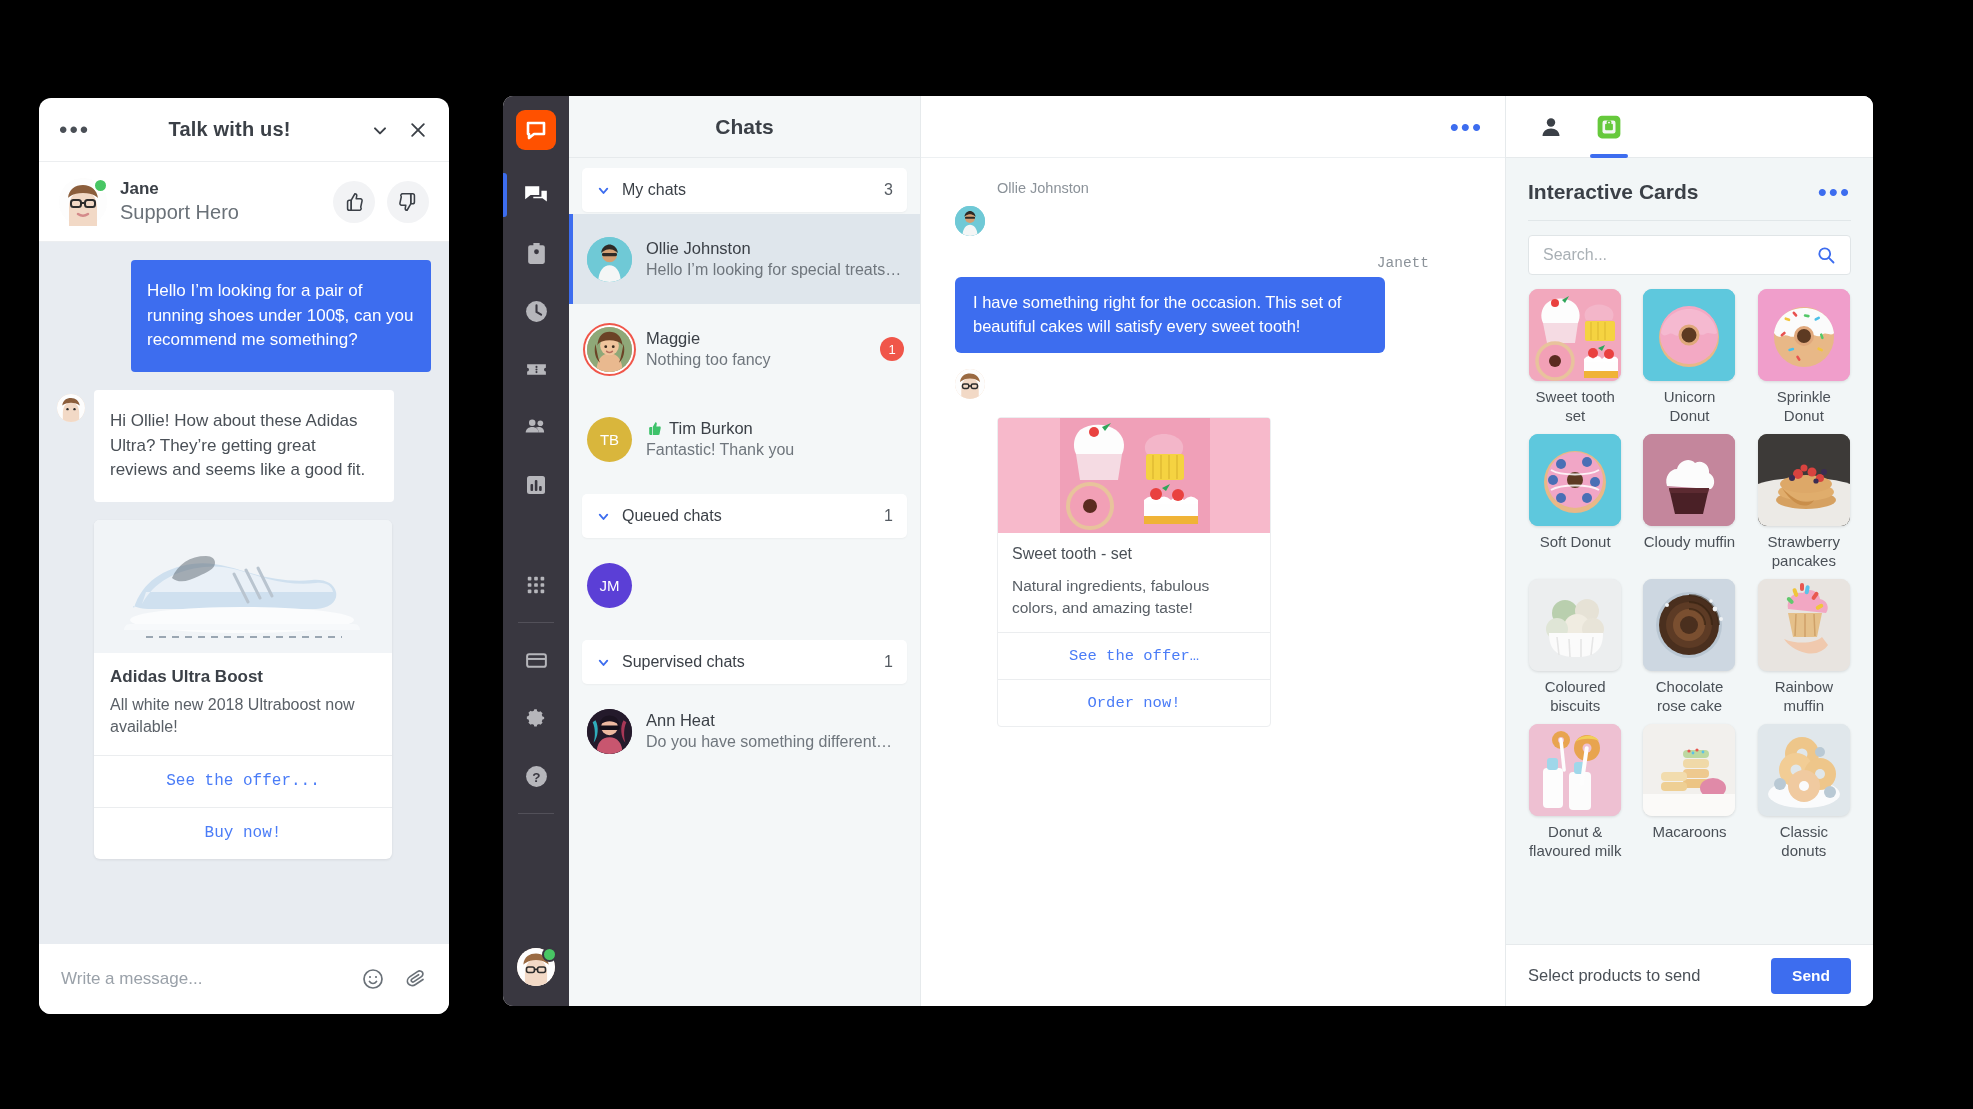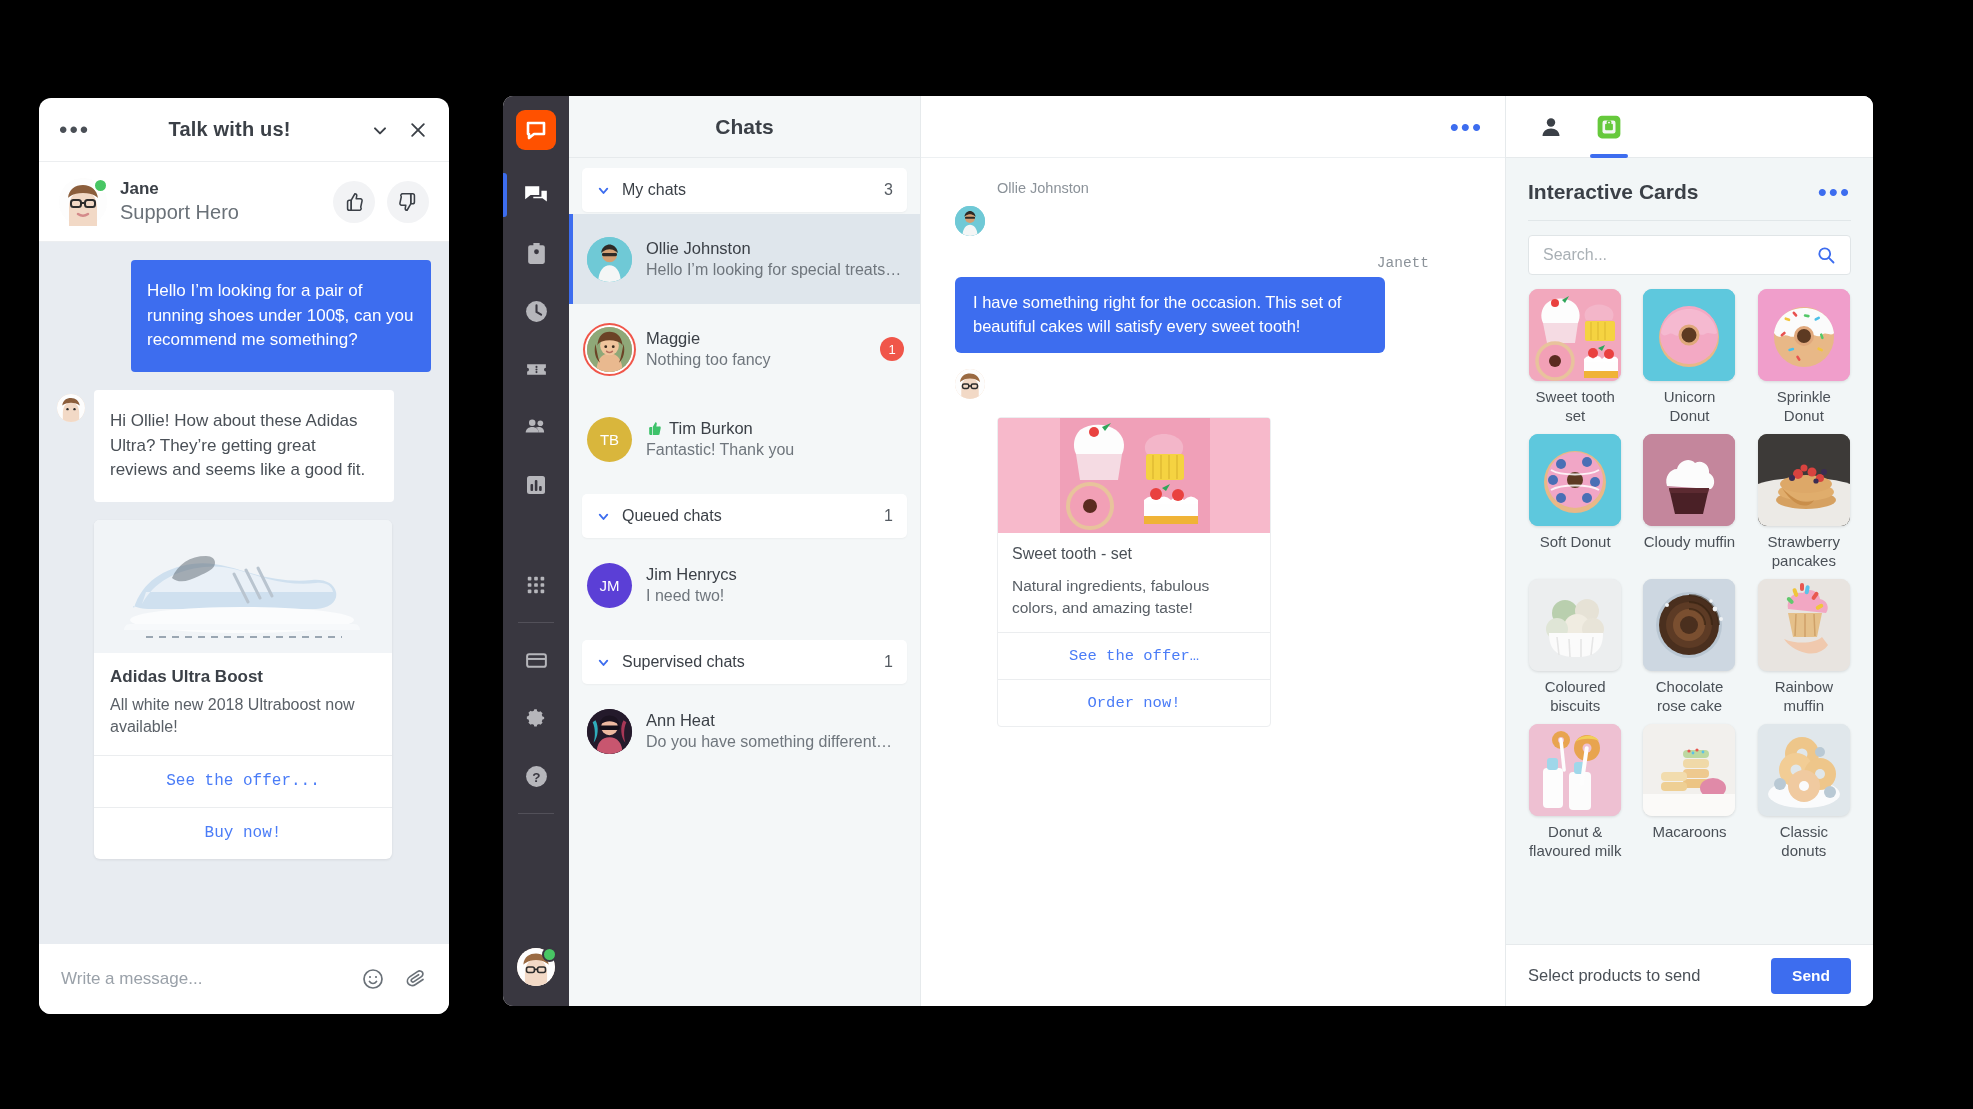--- a/index.html
+++ b/index.html
@@ -506,24 +506,20 @@
             <svg width="15" height="15" viewBox="0 0 24 24" fill="none" stroke="#3d6def" stroke-width="3" stroke-linecap="round" stroke-linejoin="round">
                 <polyline points="6 9 12 16 18 9"></polyline>
               </svg>
           </span>
           <span class="cl-group-label">Queued chats</span>
           <span class="cl-group-count">1</span>
         </div>
 
         <div class="cl-item">
           <div class="cl-av" style="background:#5b3fd6;">JM</div>
-          <div class="cl-txt">
-            <div class="cl-name">Jim Henrycs</div>
-            <div class="cl-prev">I need two!</div>
-          </div>
         </div>
 
         <div class="cl-group" style="margin-top:10px;">
           <span class="chev">
             <svg width="15" height="15" viewBox="0 0 24 24" fill="none" stroke="#3d6def" stroke-width="3" stroke-linecap="round" stroke-linejoin="round">
                 <polyline points="6 9 12 16 18 9"></polyline>
               </svg>
           </span>
           <span class="cl-group-label">Supervised chats</span>
           <span class="cl-group-count">1</span>

